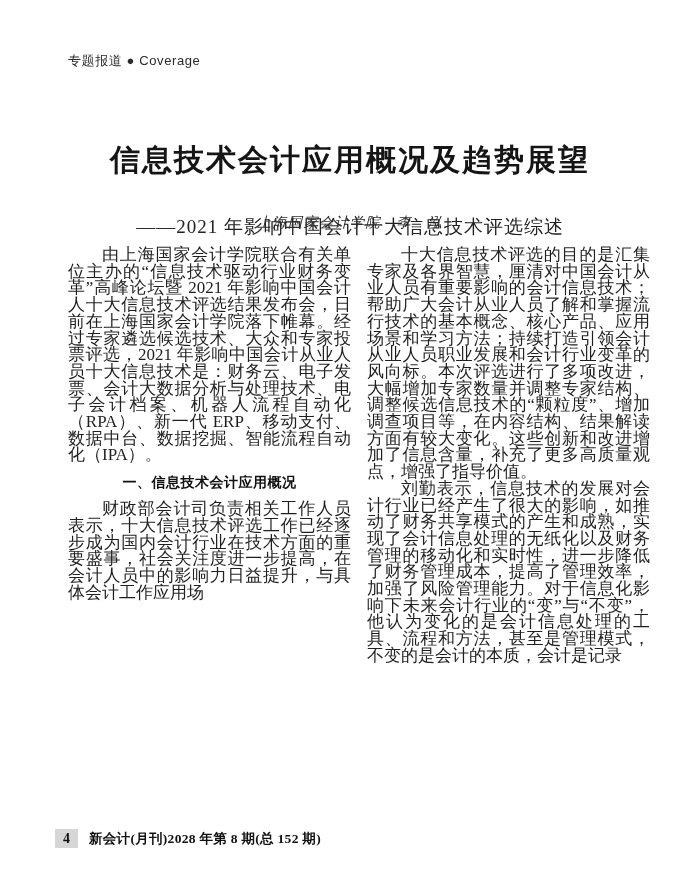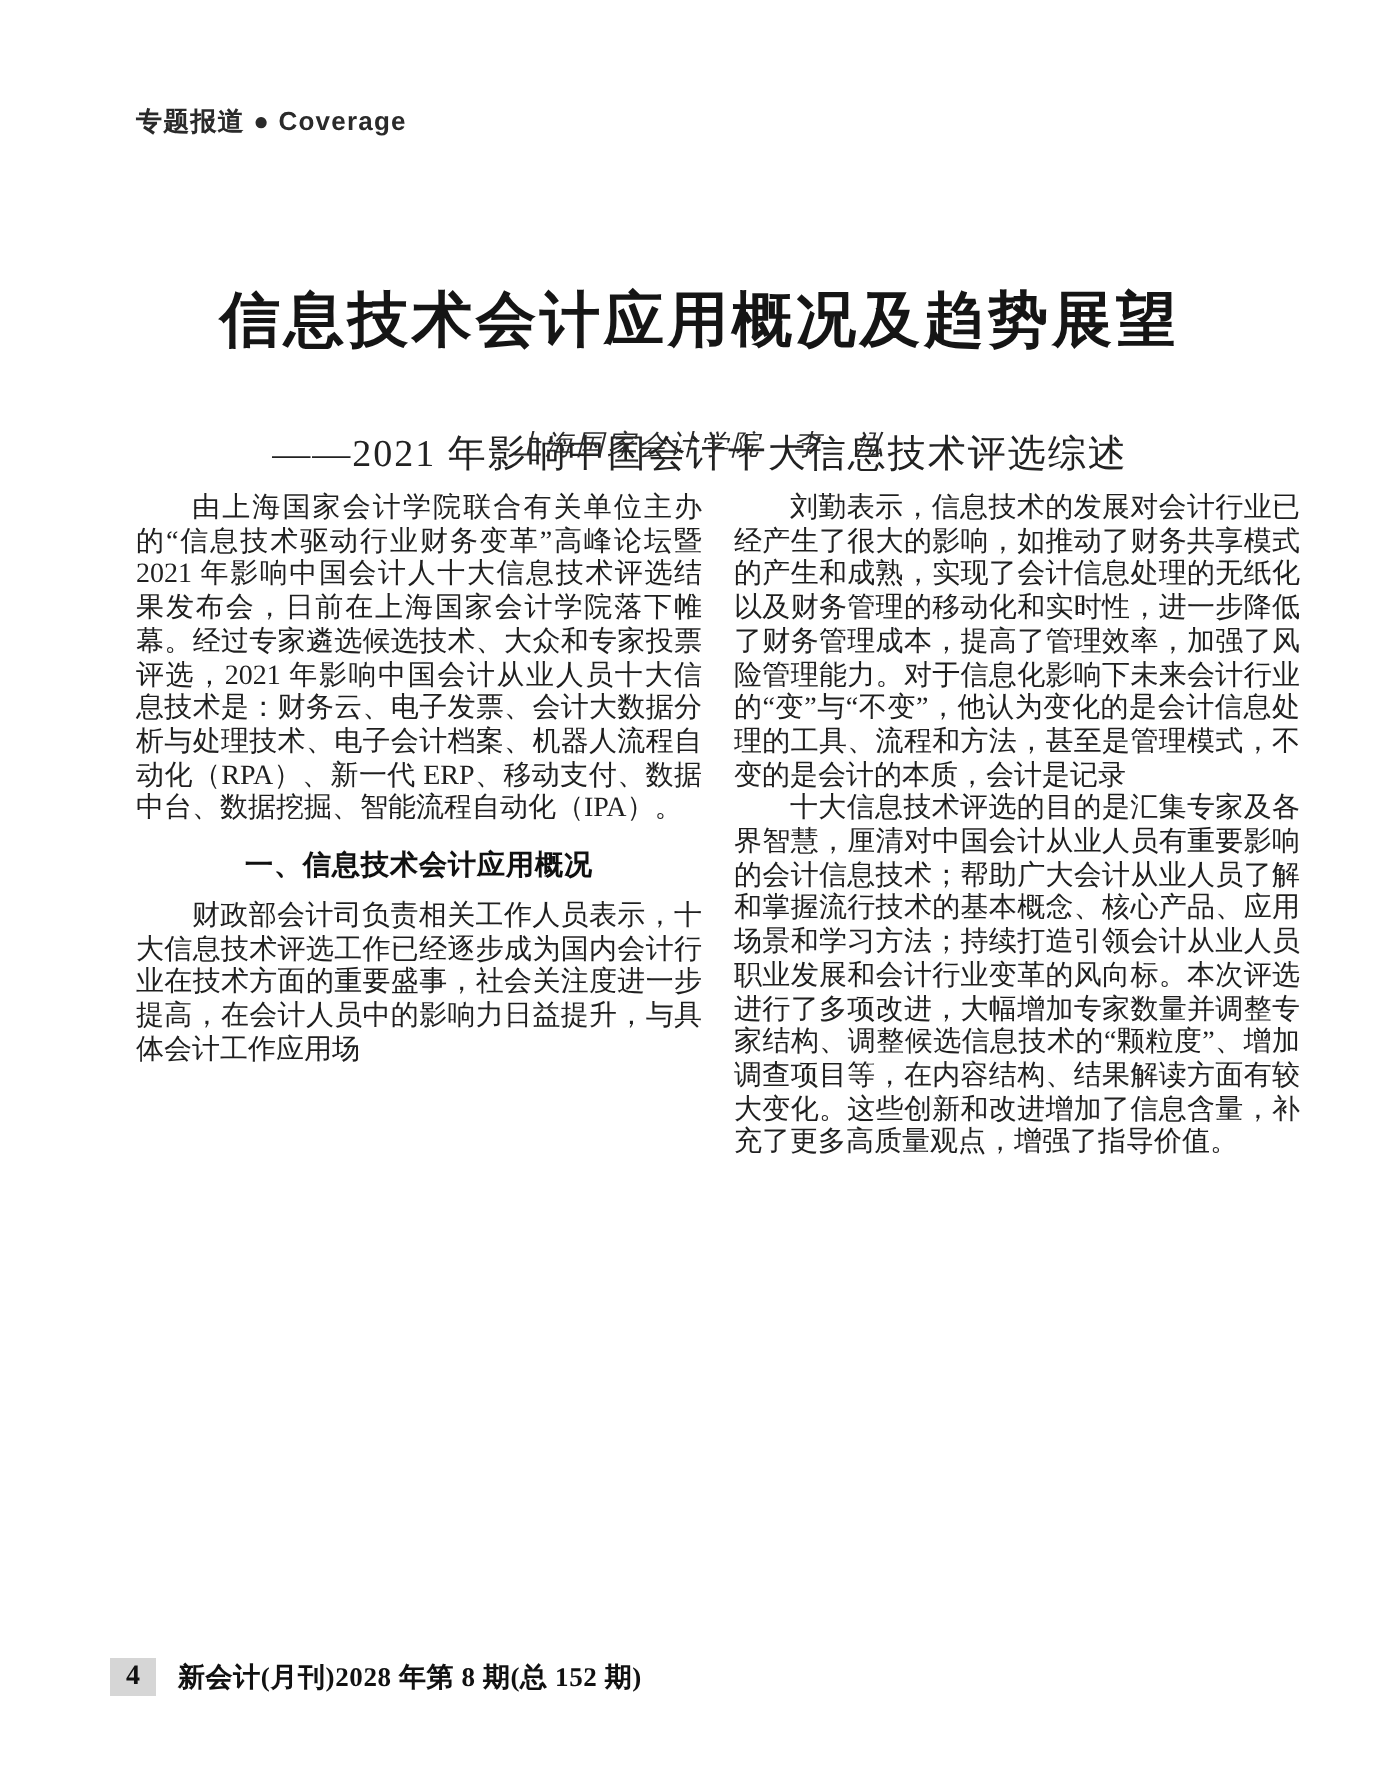--- a/index.html
+++ b/index.html
@@ -14,21 +14,21 @@
     overflow: hidden;
     font-family: "Liberation Serif", serif;
     color: #1f1f1f;
   }
   .kicker {
     position: absolute;
     top: 52px;
     left: 68px;
     font-family: "Liberation Sans", sans-serif;
     font-size: 13px;
-    font-weight: 700;
+    font-weight: 400;
     color: #2a2a2a;
     letter-spacing: 0.6px;
   }
   .title {
     position: absolute;
     top: 124px;
     left: 0;
     width: 700px;
     text-align: center;
     font-size: 30px;
@@ -66,21 +66,21 @@
     width: 582px;
     display: flex;
     gap: 16px;
   }
   .col {
     flex: 1;
     min-width: 0;
   }
   p.body {
     margin: 0;
-    font-size: 14px;
+    font-size: 17px;
     line-height: 16.7px;
     text-align: justify;
     text-indent: 2em;
     color: #1f1f1f;
   }
   p.noindent {
     text-indent: 0;
   }
   .section-heading {
     font-family: Liberation Serif, serif;
@@ -127,21 +127,21 @@
 
 <div class="byline">上海国家会计学院　李　泓</div>
 
 <div class="columns">
   <div class="col">
     <p class="body">由上海国家会计学院联合有关单位主办的“信息技术驱动行业财务变革”高峰论坛暨 2021 年影响中国会计人十大信息技术评选结果发布会，日前在上海国家会计学院落下帷幕。经过专家遴选候选技术、大众和专家投票评选，2021 年影响中国会计从业人员十大信息技术是：财务云、电子发票、会计大数据分析与处理技术、电子会计档案、机器人流程自动化（RPA）、新一代 ERP、移动支付、数据中台、数据挖掘、智能流程自动化（IPA）。</p>
     <h3 class="section-heading">一、信息技术会计应用概况</h3>
     <p class="body">财政部会计司负责相关工作人员表示，十大信息技术评选工作已经逐步成为国内会计行业在技术方面的重要盛事，社会关注度进一步提高，在会计人员中的影响力日益提升，与具体会计工作应用场</p>
   </div>
   <div class="col">
+    <p class="body">十大信息技术评选的目的是汇集专家及各界智慧，厘清对中国会计从业人员有重要影响的会计信息技术；帮助广大会计从业人员了解和掌握流行技术的基本概念、核心产品、应用场景和学习方法；持续打造引领会计从业人员职业发展和会计行业变革的风向标。本次评选进行了多项改进，大幅增加专家数量并调整专家结构、调整候选信息技术的“颗粒度”、增加调查项目等，在内容结构、结果解读方面有较大变化。这些创新和改进增加了信息含量，补充了更多高质量观点，增强了指导价值。</p>
     <p class="body">刘勤表示，信息技术的发展对会计行业已经产生了很大的影响，如推动了财务共享模式的产生和成熟，实现了会计信息处理的无纸化以及财务管理的移动化和实时性，进一步降低了财务管理成本，提高了管理效率，加强了风险管理能力。对于信息化影响下未来会计行业的“变”与“不变”，他认为变化的是会计信息处理的工具、流程和方法，甚至是管理模式，不变的是会计的本质，会计是记录</p>
-    <p class="body">十大信息技术评选的目的是汇集专家及各界智慧，厘清对中国会计从业人员有重要影响的会计信息技术；帮助广大会计从业人员了解和掌握流行技术的基本概念、核心产品、应用场景和学习方法；持续打造引领会计从业人员职业发展和会计行业变革的风向标。本次评选进行了多项改进，大幅增加专家数量并调整专家结构、调整候选信息技术的“颗粒度”、增加调查项目等，在内容结构、结果解读方面有较大变化。这些创新和改进增加了信息含量，补充了更多高质量观点，增强了指导价值。</p>
   </div>
 </div>
 
 <div class="footer">
   <span class="page-num">4</span>
   <span class="journal">新会计(月刊)2028 年第 8 期(总 152 期)</span>
 </div>
 
 </body></html>

